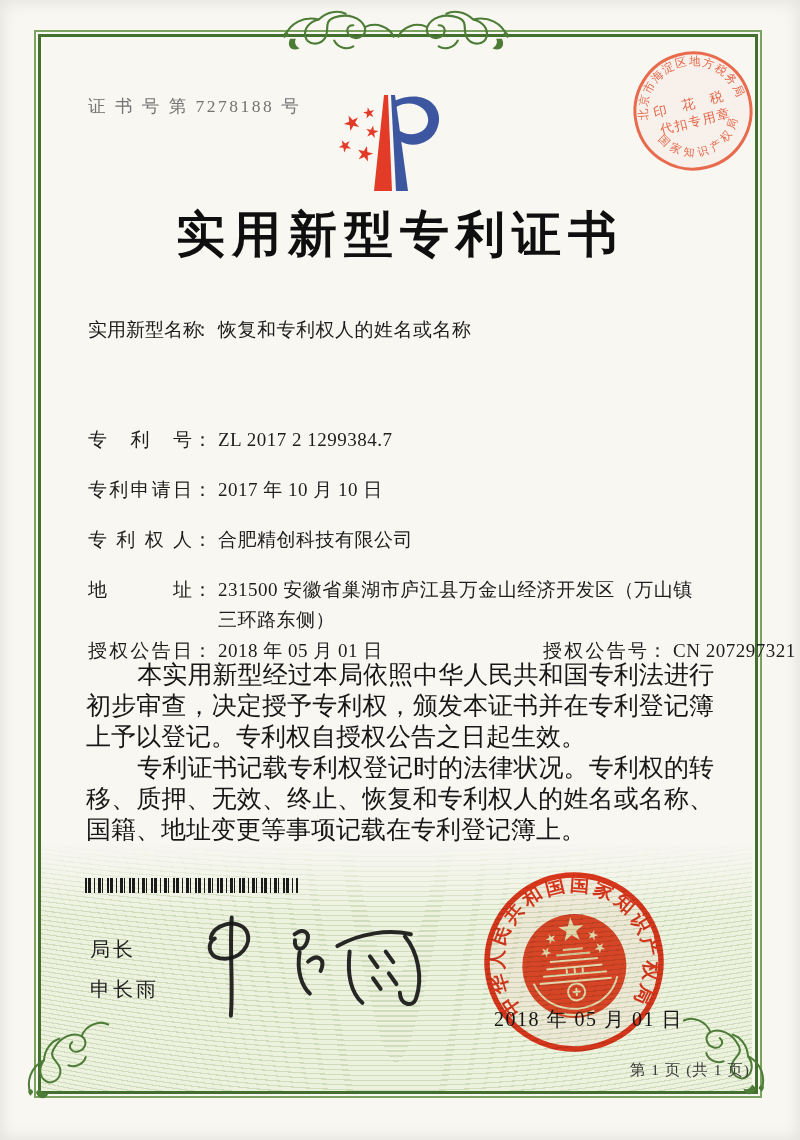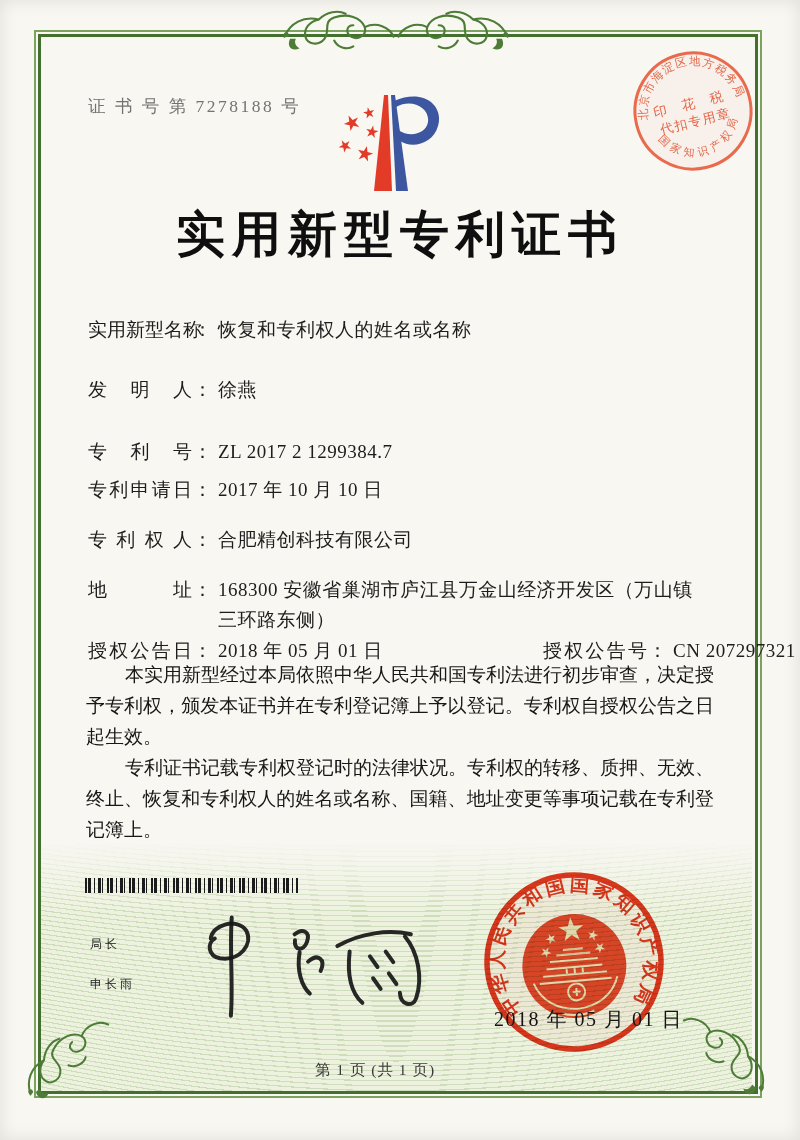--- a/index.html
+++ b/index.html
@@ -19,44 +19,44 @@
     mask-image:linear-gradient(to bottom,transparent 0,#000 70px);}
   .orn{position:absolute;color:#4d7c37;}
   .cert-no{position:absolute;left:88px;top:94px;font-size:17.5px;letter-spacing:2.5px;color:#737373;}
   .logo{position:absolute;left:336px;top:92px;width:112px;height:106px;}
   .title{position:absolute;left:0;top:202px;width:100%;margin:0;text-align:center;
          font-size:49px;font-weight:700;letter-spacing:7px;color:#0f0f0f;}
   .row{position:absolute;left:88px;font-size:19px;line-height:30px;color:#1d1d1d;white-space:nowrap;}
   .lbl{display:inline-block;width:104px;text-align:justify;text-align-last:justify;vertical-align:top;}
   .colon{display:inline-block;margin:0 6px 0 1px;vertical-align:top;}
   .val{display:inline-block;vertical-align:top;letter-spacing:.5px;white-space:normal;max-width:480px;}
-  .r1{top:315px}.r2{top:375px}.r3{top:437px}.r4{top:475px}.r5{top:525px}
+  .r1{top:315px}.r2{top:375px}.r3{top:425px}.r4{top:475px}.r5{top:525px}
   .r6{top:575px}.r7{top:636px}
   .r7b{position:absolute;left:455px;top:0;}
-  .body-text{position:absolute;left:86px;top:659px;width:628px;font-size:19px;
+  .body-text{position:absolute;left:86px;top:659px;width:628px;font-size:25px;
              line-height:31px;text-align:justify;color:#171717;}
   .body-text p{margin:0;text-indent:2.05em;}
   .barcode{position:absolute;left:85px;top:878px;width:213px;height:15px;
     background:repeating-linear-gradient(90deg,#1b1b1b 0 2px,transparent 2px 3px,
       #1b1b1b 3px 6px,transparent 6px 9px,#1b1b1b 9px 10px,transparent 10px 13px,
       #1b1b1b 13px 16px,transparent 16px 17px,#1b1b1b 17px 18px,transparent 18px 22px);}
-  .signer{position:absolute;left:90px;font-size:12px;letter-spacing:3px;
+  .signer{position:absolute;left:90px;font-size:20px;letter-spacing:3px;
           font-family:"Liberation Sans","DejaVu Sans",sans-serif;color:#222;}
   .signer.t{top:936px}.signer.n{top:976px}
   .sig{position:absolute;left:200px;top:898px;width:240px;height:122px;transform:rotate(-3deg);}
   .sig path{stroke:#161616;stroke-width:4;fill:none;stroke-linecap:round;stroke-linejoin:round;opacity:.92;}
   .seal{position:absolute;left:474px;top:862px;width:200px;height:200px;
         transform:rotate(-5deg);mix-blend-mode:multiply;}
   .seal text{font-weight:700;fill:#e5391f;}
   .seal-date{position:absolute;left:494px;top:1006px;font-size:20px;letter-spacing:1.5px;color:#141414;}
   .stamp{position:absolute;left:630px;top:48px;width:126px;height:126px;
          transform:rotate(-14deg);mix-blend-mode:multiply;opacity:.92;}
   .stamp text{fill:#e95c3c;}
   svg text{font-family:"Liberation Serif","DejaVu Serif",serif;}
-  .footer{position:absolute;left:0;top:1060px;width:750px;text-align:center;
+  .footer{position:absolute;left:0;top:1060px;width:750px;text-align:right;
           font-size:15.5px;letter-spacing:1px;color:#3a3a3a;}
   .star{fill:#e23c28;}
 </style>
 </head>
 <body>
 
 <svg width="0" height="0" style="position:absolute" aria-hidden="true">
   <defs>
     <path id="ustar" d="M0,-1 L0.2245,-0.309 L0.9511,-0.309 L0.3633,0.118 L0.5878,0.809 L0,0.382 L-0.5878,0.809 L-0.3633,0.118 L-0.9511,-0.309 L-0.2245,-0.309 Z"></path>
     <g id="flourish" stroke="currentColor" stroke-width="2.2" fill="none" stroke-linecap="round">
@@ -131,34 +131,31 @@
         <text transform="translate(91.1,98.1) rotate(-38.7)" text-anchor="middle" font-size="11">权</text>
         <text transform="translate(101.2,86.8) rotate(-58.0)" text-anchor="middle" font-size="11">局</text>
       </g>
   </svg>
 
   <h1 class="title">实用新型专利证书</h1>
 
   <div class="row r1">
     <span class="lbl">实用新型名称</span><span class="colon">：</span><span class="val">恢复和专利权人的姓名或名称</span>
   </div>
-  <div class="row r2">
-    <span class="lbl">发明人</span><span class="colon">：</span><span class="val">徐燕</span>
-  </div>
   <div class="row r3">
     <span class="lbl">专利号</span><span class="colon">：</span><span class="val">ZL 2017 2 1299384.7</span>
   </div>
   <div class="row r4">
     <span class="lbl">专利申请日</span><span class="colon">：</span><span class="val">2017 年 10 月 10 日</span>
   </div>
   <div class="row r5">
     <span class="lbl">专利权人</span><span class="colon">：</span><span class="val">合肥精创科技有限公司</span>
   </div>
   <div class="row r6">
-    <span class="lbl">地址</span><span class="colon">：</span><span class="val"><span>168300 安徽省巢湖市庐江县万金山经济开发区（万山镇</span><br><span>三环路东侧）</span></span>
+    <span class="lbl">地址</span><span class="colon">：</span><span class="val"><span>231500 安徽省巢湖市庐江县万金山经济开发区（万山镇</span><br><span>三环路东侧）</span></span>
   </div>
   <div class="row r7">
     <span>
       <span class="lbl">授权公告日</span><span class="colon">：</span><span class="val">2018 年 05 月 01 日</span>
     </span>
     <span class="r7b">
       <span class="lbl">授权公告号</span><span class="colon">：</span><span class="val">CN 207297321 U</span>
     </span>
   </div>
 

